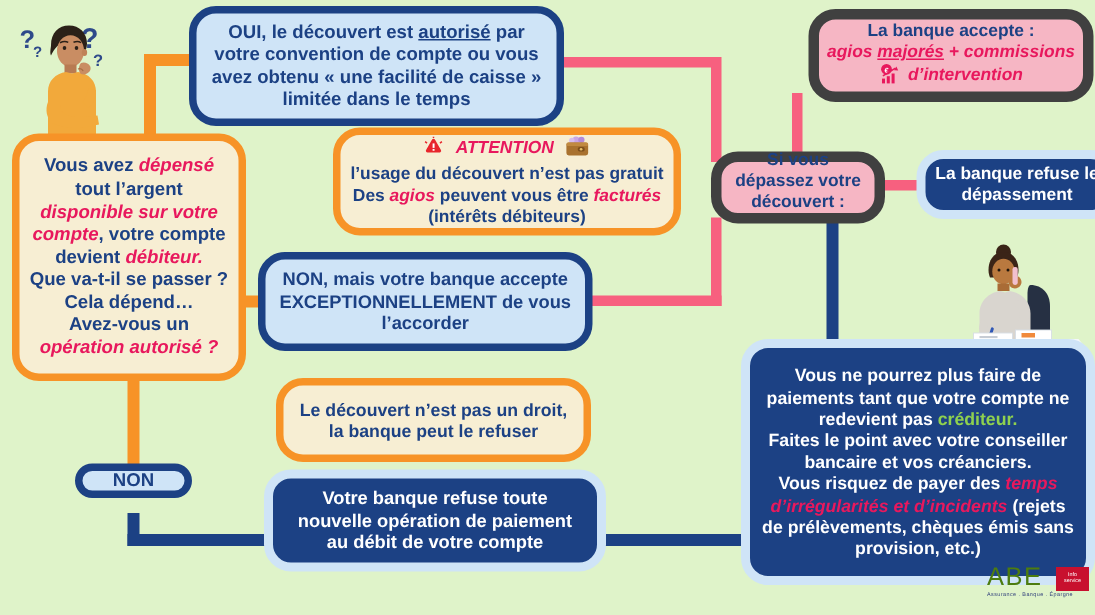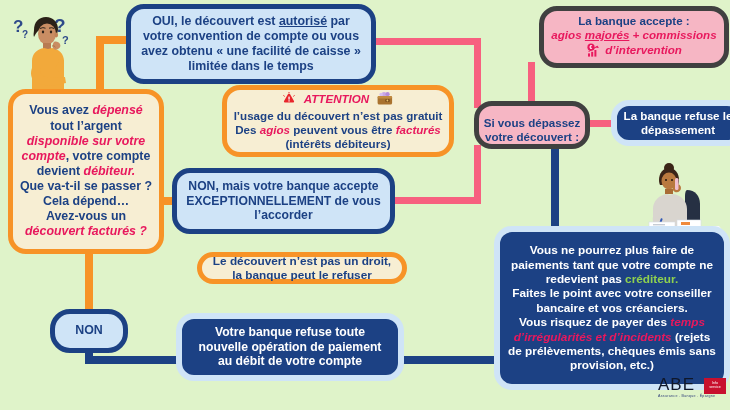--- a/index.html
+++ b/index.html
@@ -49,36 +49,36 @@
   
   .n-navy{
     background:#1c4184;
     border:6px solid #cfe4f7;
     border-radius:18px;
     color:#ffffff;
   }
   
   .n-pink{
     background:#f6b6c4;
-    border:5px solid #404040;
+    border:7px solid #404040;
     border-radius:18px;
     color:#1c4184;
   }
 
   .pinktext{color:#e8185d;font-style:italic;}
   .greentext{color:#8fd14f;}
   .u{text-decoration:underline;}
 
   
   #node-oui   {left:126px; top:4px;   width:250px; height:80px;  font-size:12.4px; padding:0 8px;}
   #node-spent {left:8px;   top:89px;  width:156px; height:165px; font-size:12.4px; padding:12px 6px;}
   #node-attention{left:222px;top:85px;width:232px;height:72px;  font-size:11.6px; padding:0 6px;}
   #node-non-exc {left:172px;top:168px;width:223px;height:66px;  font-size:12.2px; padding:0 8px;}
-  #node-droit  {left:184px;top:252px; width:210px; height:32px;  font-size:11.8px; padding:0 8px;margin-left:13px;}
-  #node-nonbadge{left:50px;top:309px; width:78px;  height:44px;  font-size:12.4px;justify-content:center;}
+  #node-droit  {left:184px;top:252px; width:210px; height:56px;  font-size:11.8px; padding:0 8px;}
+  #node-nonbadge{left:50px;top:309px; width:78px;  height:23px;  font-size:12.4px;justify-content:center;}
   #node-refuse-op{left:176px;top:313px;width:228px;height:68px;  font-size:12.2px; padding:0 8px;}
 
   #node-accepte{left:539px;top:6px;   width:190px; height:62px;  font-size:11.6px; padding:0 5px;}
   #node-si     {left:474px;top:101px; width:116px; height:48px;  font-size:11.6px; padding:0 4px;align-items:flex-end;}
   #node-refuse-dep{left:611px;top:100px;width:134px;height:46px; font-size:11.6px; padding:12px 4px;}
   #node-big    {left:494px;top:226px; width:236px; height:164px; font-size:11.8px; padding:0 7px;}
 
   
   .illu{position:absolute;z-index:4;}
 
@@ -89,21 +89,21 @@
 
   
   .icon-inline{display:inline-block;vertical-align:-3px;}
 
   
   #abe-logo{
     position:absolute;left:658px;top:376px;width:68px;height:30px;z-index:9;
   }
   #abe-logo .abe-word{
     font-family:"Liberation Sans", sans-serif;
-    font-size:17px;letter-spacing:1px;color:#0f172a;font-weight:normal;
+    font-size:17px;letter-spacing:1px;color:#4d7c0f;font-weight:normal;
     line-height:17px;
   }
   #abe-logo .abe-tag{
     font-size:3.6px;color:#2e3d7a;letter-spacing:.3px;margin-top:1px;white-space:nowrap;
   }
   #abe-logo .abe-box{
     position:absolute;right:0;top:2px;width:22px;height:16px;background:#c8102e;
     color:#fff;font-size:3.6px;line-height:4.4px;text-align:center;padding-top:3px;
     box-sizing:border-box;
   }
@@ -199,21 +199,21 @@
     <rect x="56" y="62" width="9" height="3" fill="#f08a3c"></rect>
     <rect x="28" y="64" width="12" height="1.4" fill="#c6ccd4"></rect>
     <rect x="28" y="67" width="16" height="1.4" fill="#c6ccd4"></rect>
   </svg>
 
   <div id="node-oui" class="node n-lblue">
     <span class="txt">OUI, le découvert est <span class="u">autorisé</span> par votre convention de compte ou vous avez obtenu « une facilité de caisse  » limitée dans le temps</span>
   </div>
 
   <div id="node-spent" class="node n-cream">
-    <span class="txt">Vous avez <span class="pinktext">dépensé</span><br>tout l’argent<br><span class="pinktext">disponible sur votre compte</span>, votre compte<br>devient <span class="pinktext">débiteur.</span><br>Que va-t-il se passer ?<br>Cela dépend…<br>Avez-vous un<br><span class="pinktext">découvert facturés ?</span></span>
+    <span class="txt">Vous avez <span class="pinktext">dépensé</span><br>tout l’argent<br><span class="pinktext">disponible sur votre compte</span>, votre compte<br>devient <span class="pinktext">débiteur.</span><br>Que va-t-il se passer ?<br>Cela dépend…<br>Avez-vous un<br><span class="pinktext">opération autorisé ?</span></span>
   </div>
 
   <div id="node-attention" class="node n-cream">
     <span class="txt"><span class="icon-inline"><svg width="15" height="14" viewBox="0 0 15 14">
             <path d="M3 9.5 L7 2.6 L11 9.5 Z" fill="#e8262c" stroke="#e8262c" stroke-width="2.2" stroke-linejoin="round"></path>
             <rect x="6.4" y="4.6" width="1.3" height="3" fill="#fff"></rect>
             <rect x="6.4" y="8.3" width="1.3" height="1.2" fill="#fff"></rect>
             <path d="M1.4 3.4l1.3 1M12.6 3.4l-1.3 1M7 1V0" stroke="#e8262c" stroke-width="1"></path>
           </svg></span>&nbsp;&nbsp;<span class="pinktext">ATTENTION</span>&nbsp;&nbsp;<span class="icon-inline"><svg width="18" height="15" viewBox="0 0 18 15">
             <circle cx="8" cy="3.4" r="2.4" fill="#c9a6e6"></circle>

